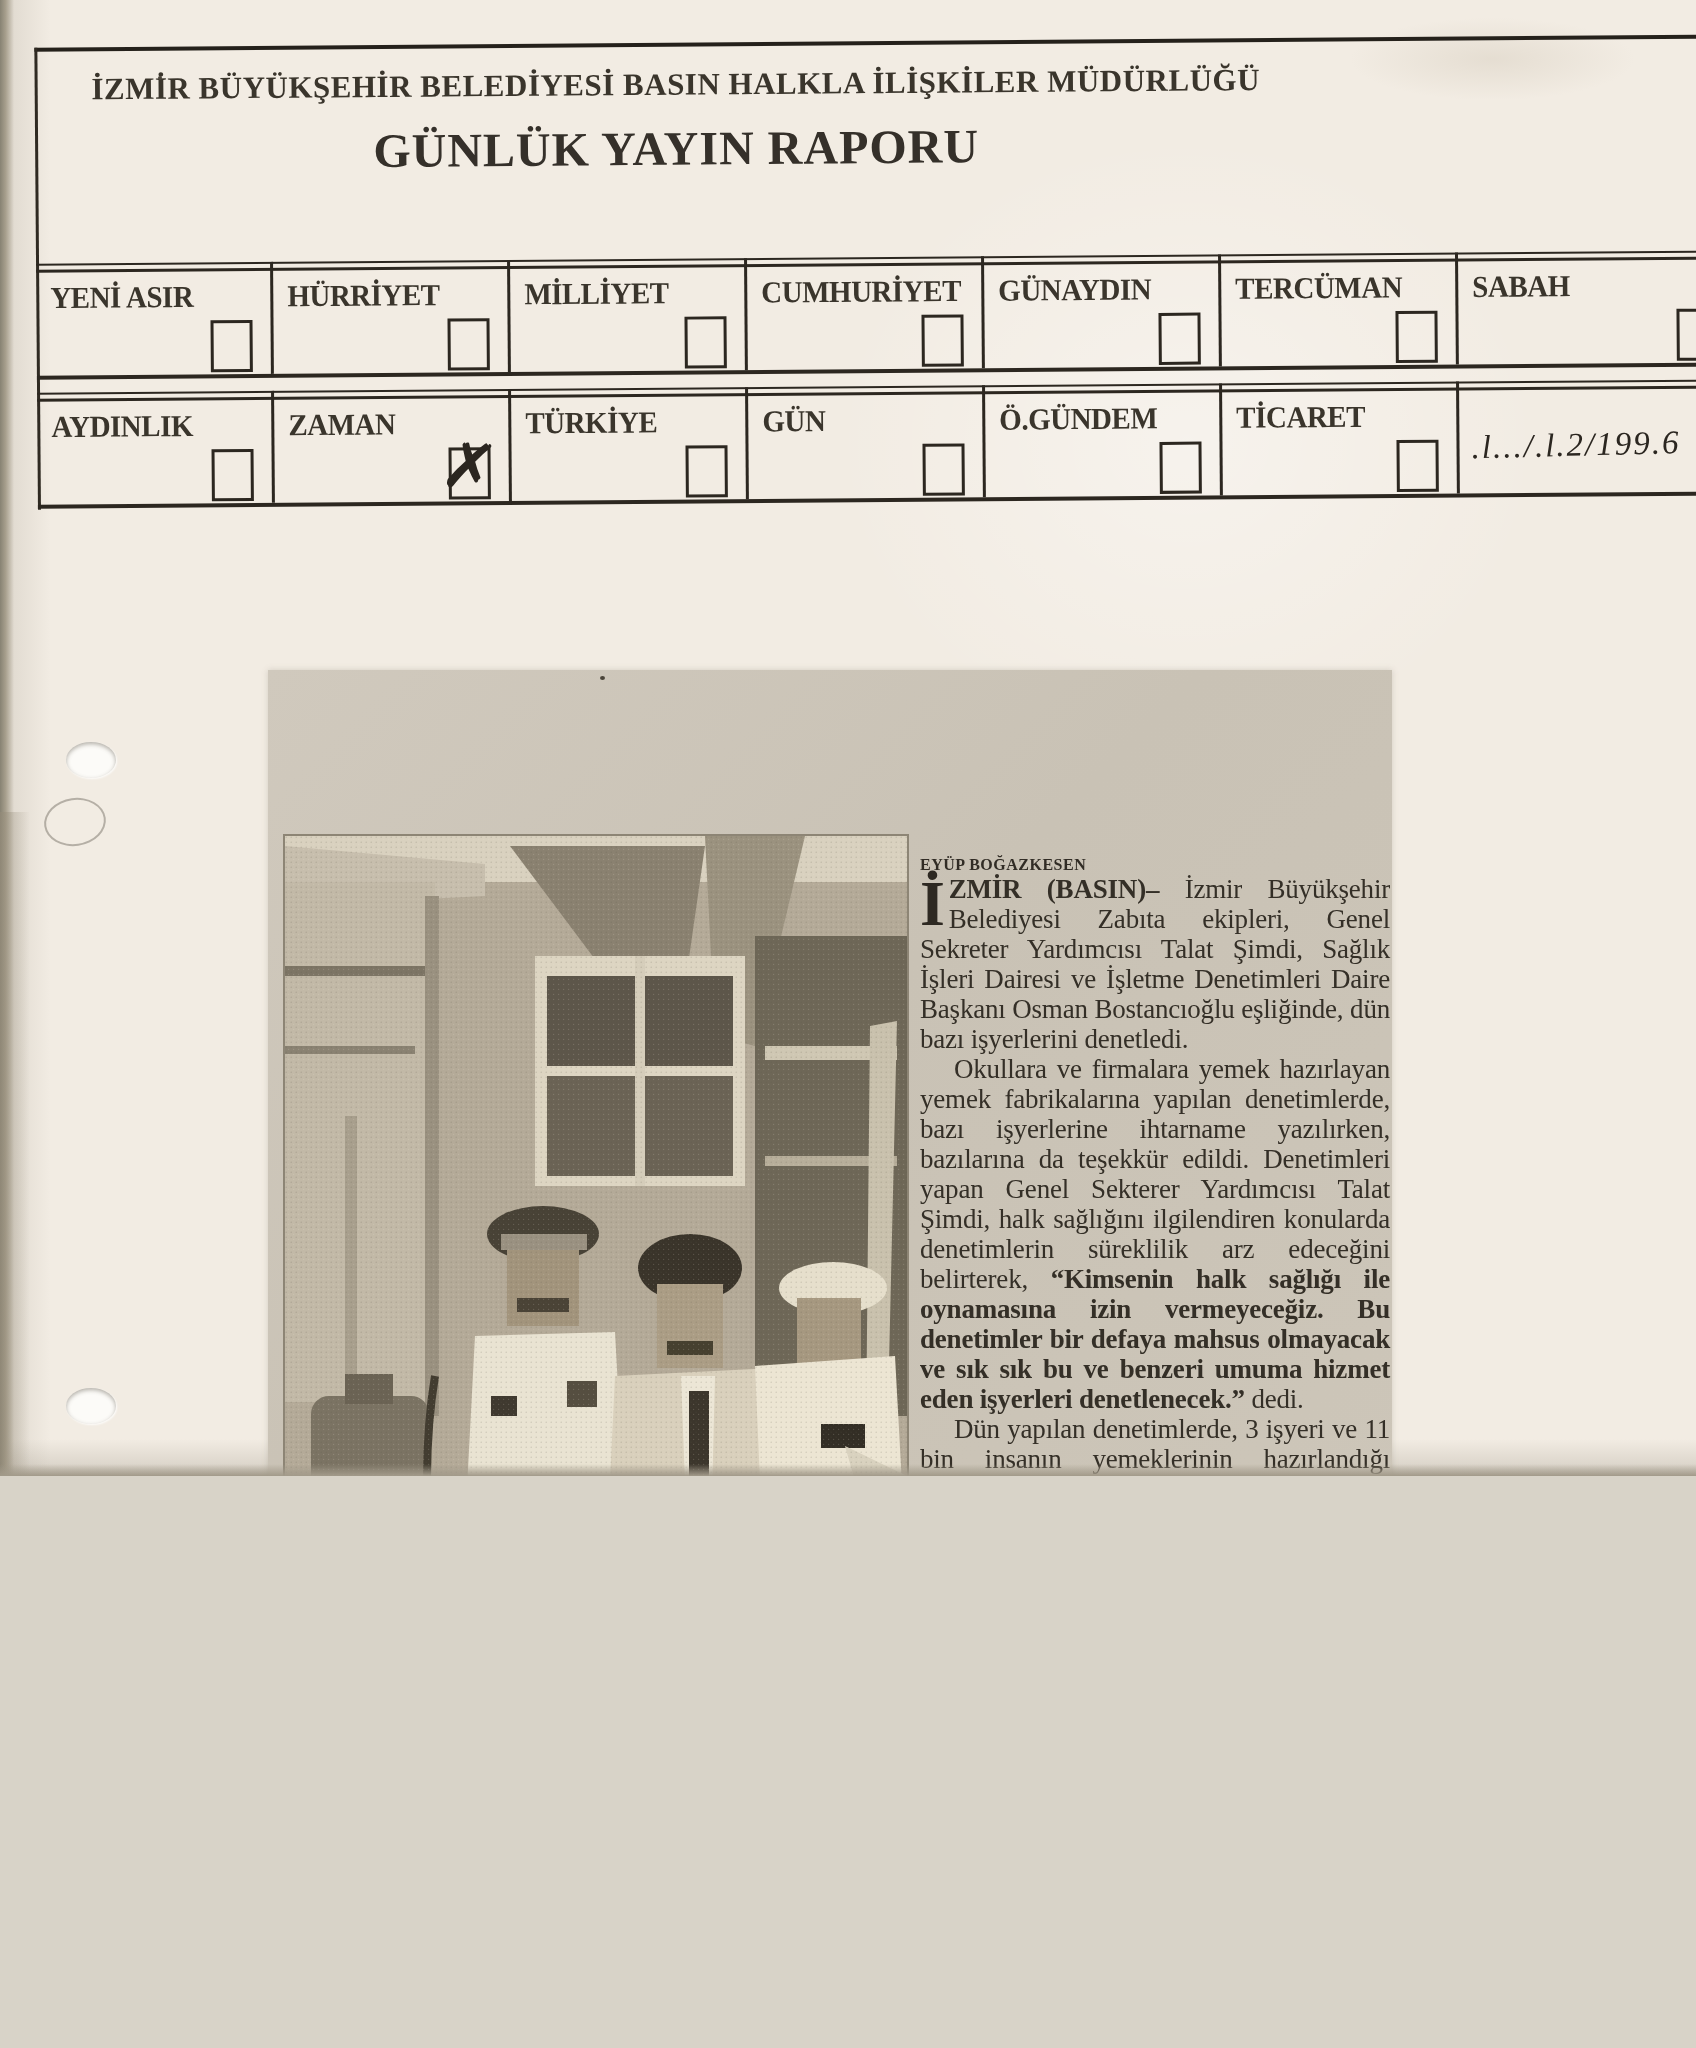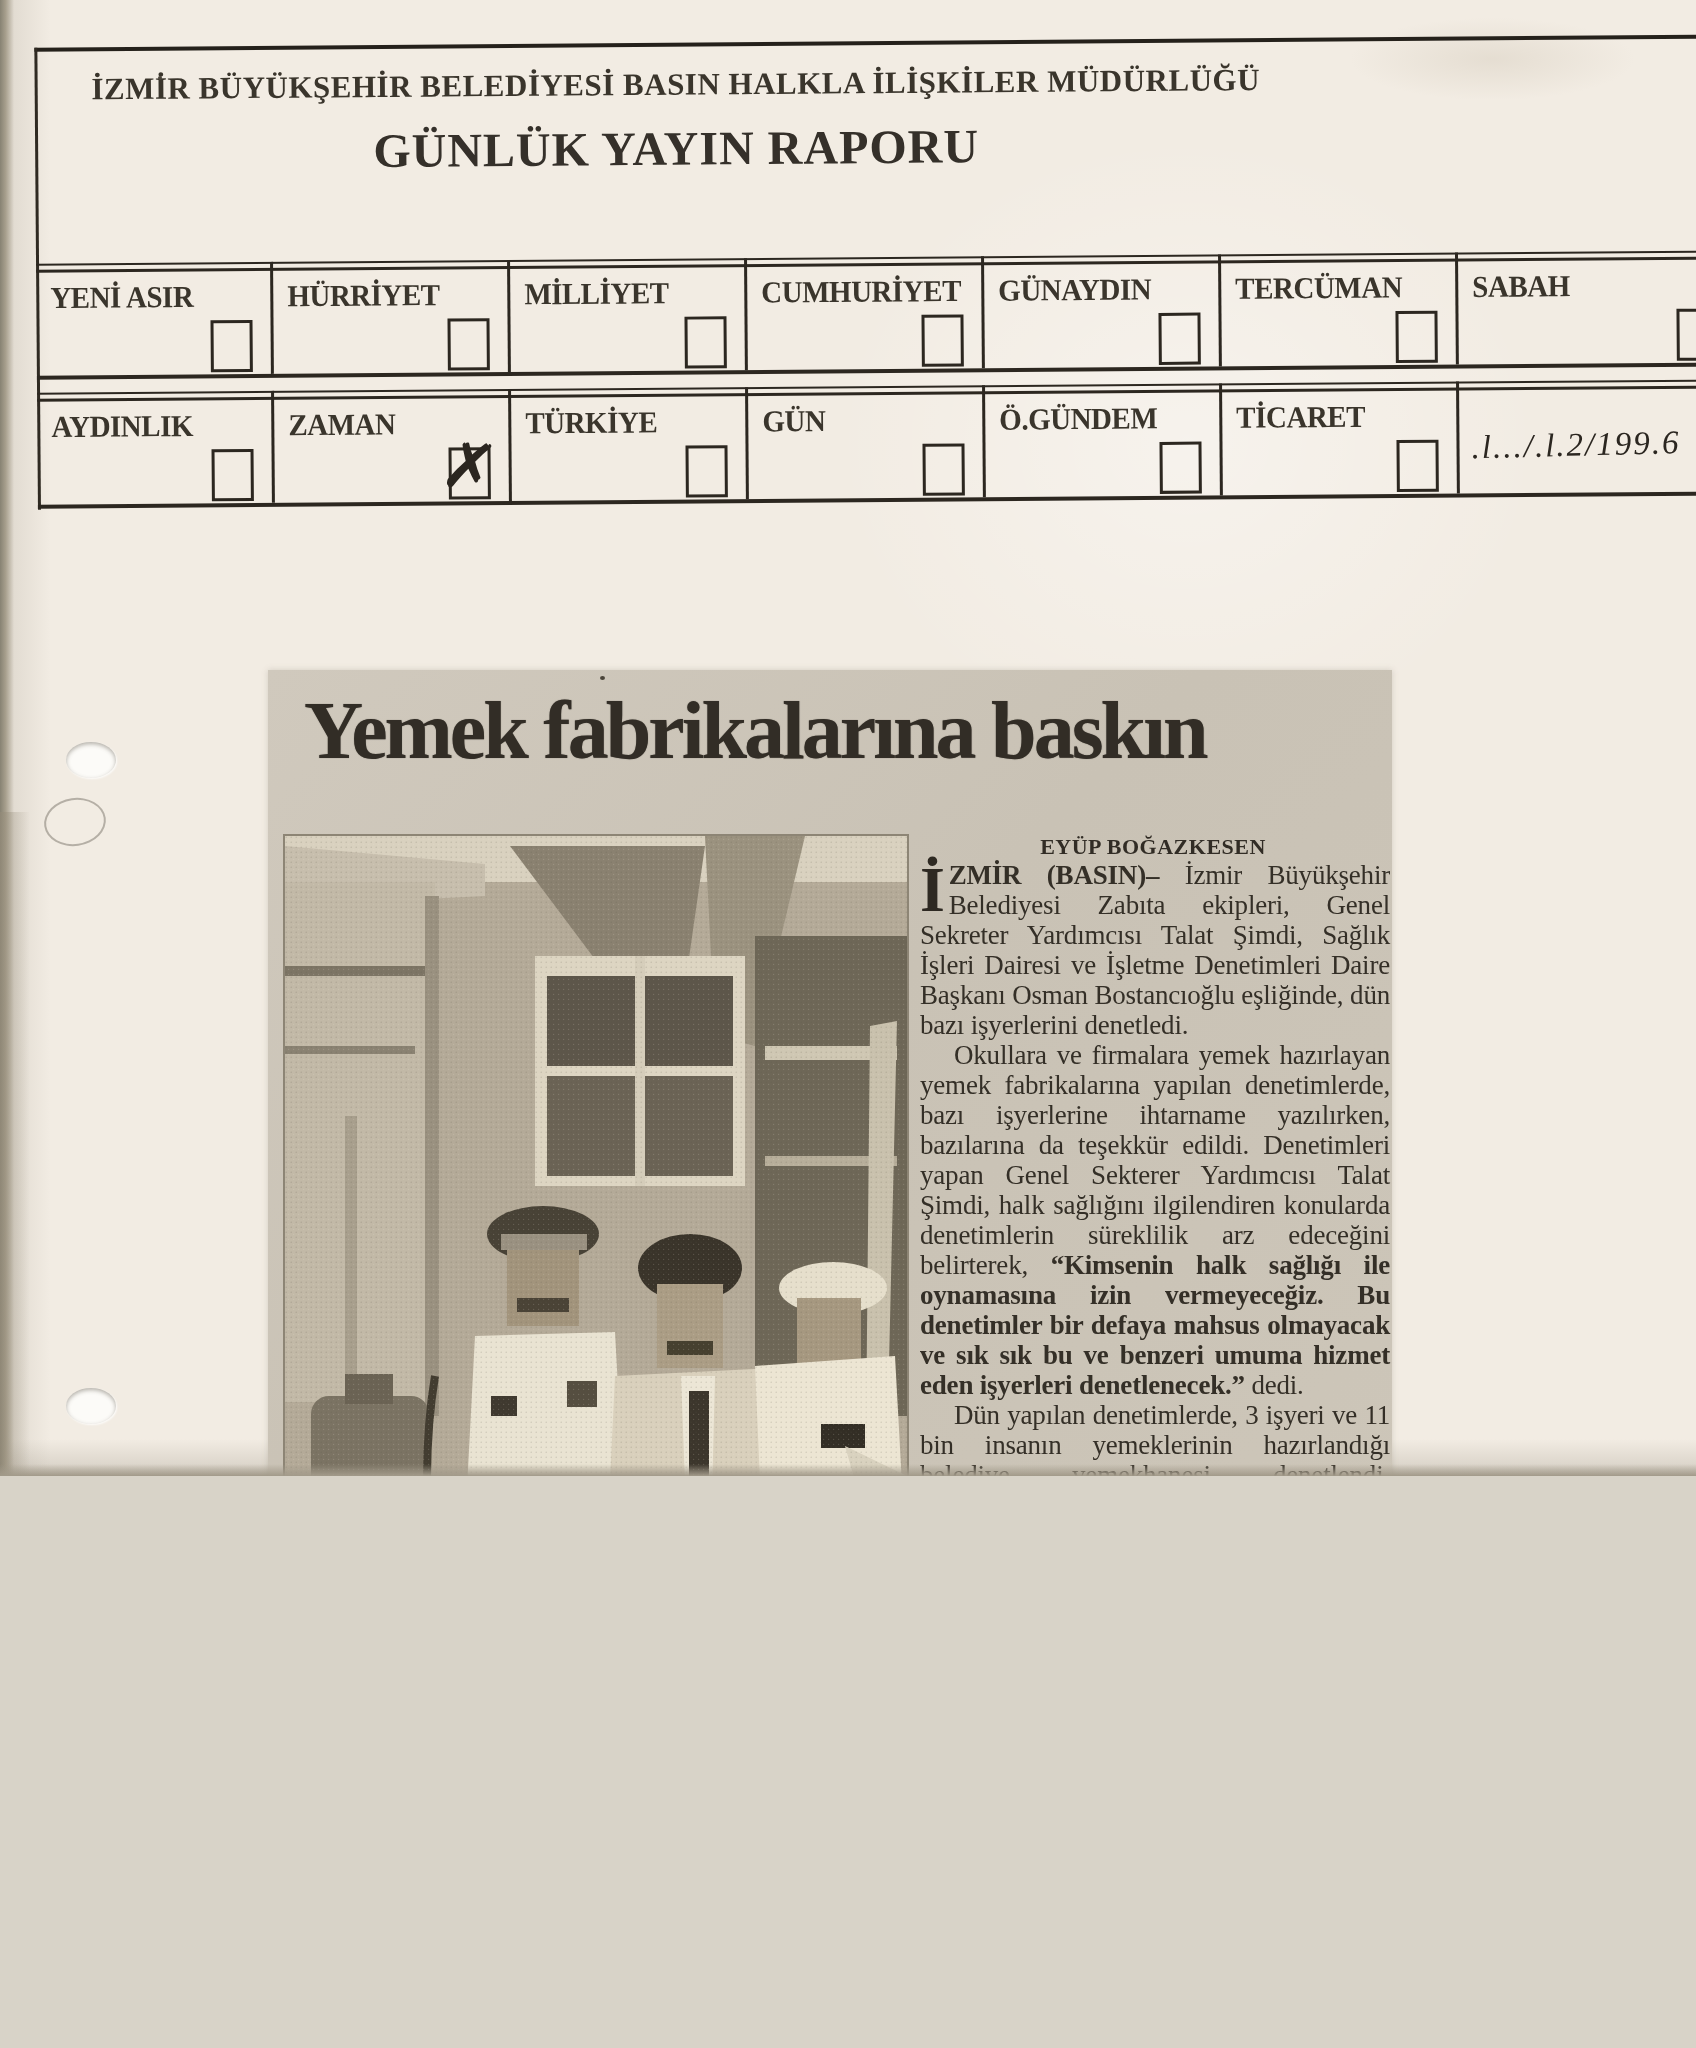--- a/index.html
+++ b/index.html
@@ -71,22 +71,22 @@
   .clipping{position:absolute;left:268px;top:670px;width:1124px;height:1212px;
     background:linear-gradient(135deg,#d0c9bd 0%,#c9c2b5 40%,#cec7ba 100%);
     box-shadow:0 0 6px rgba(120,112,96,.25);}
   .headline{position:absolute;left:36px;top:16px;width:1070px;
     font-weight:bold;font-size:82px;letter-spacing:-3px;line-height:1.1;
     color:#322d26;white-space:nowrap;text-shadow:0 0 1px rgba(50,45,38,.6);}
   .photo{position:absolute;left:17px;top:166px;width:622px;height:962px;
     outline:2px solid #8d8575;}
   .photo svg{display:block;}
   .art-col{position:absolute;left:652px;top:164px;width:470px;}
-  .byline{font-weight:bold;font-size:22px;text-align:center;padding-right:4px;
-    letter-spacing:.5px;color:#312c25;}
+  .byline{font-weight:bold;font-size:16px;text-align:left;padding-right:4px;
+    letter-spacing:.5px;color:#312c25;margin-top:22px;}
   .art-p{margin:0;font-size:27px;line-height:30px;text-align:justify;
     letter-spacing:-.2px;color:#342f27;}
   .art-p.ind{text-indent:34px;}
   .art-p .b{font-weight:bold;}
   .dropcap{float:left;font-weight:bold;font-size:64px;line-height:52px;
     padding:4px 4px 0 0;color:#2e2922;}
 </style>
 </head>
 <body>
 
@@ -159,21 +159,20 @@
           <span class="cell-label">TİCARET</span>
           <span class="checkbox"></span>
         </div>
         <div class="date-cell">
         <div class="date-text">.l.../.l.2/199.6</div>
       </div>
       </div>
   </div>
 
   <div class="clipping">
-    <div class="headline">Yemek fabrikalarına baskın</div>
 
     <div class="photo">
       <svg width="622" height="962" viewBox="0 0 622 962" xmlns="http://www.w3.org/2000/svg">
         <defs>
           <pattern id="grain" width="5" height="5" patternUnits="userSpaceOnUse">
             <circle cx="1.2" cy="1.2" r="0.8" fill="#554e41" opacity="0.18"></circle>
             <circle cx="3.6" cy="3.4" r="0.6" fill="#efe8d8" opacity="0.18"></circle>
           </pattern>
         </defs>
 

